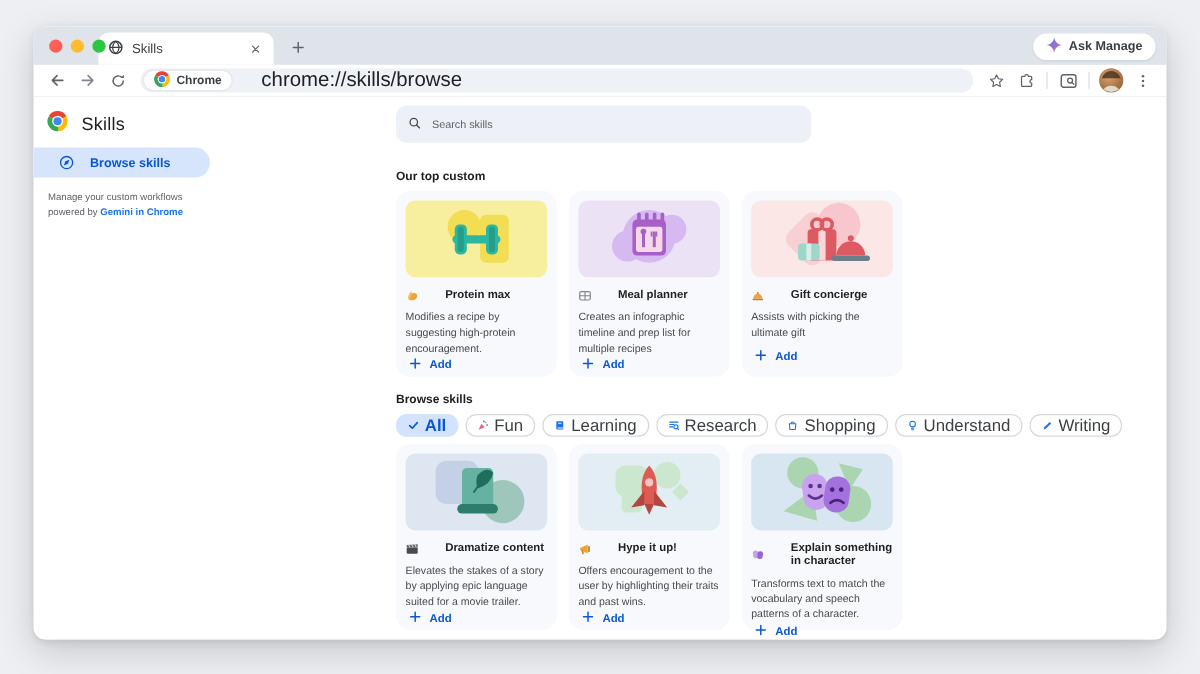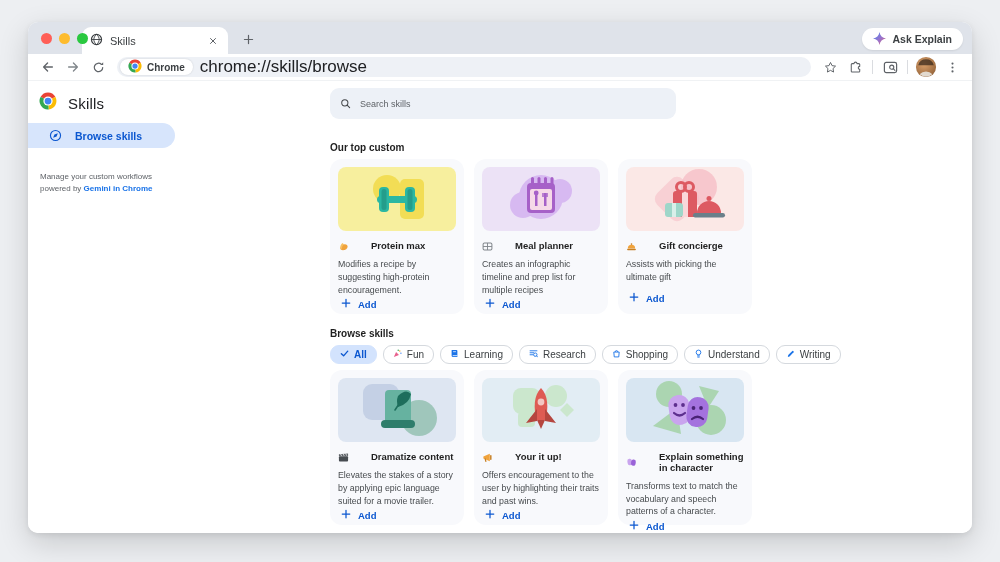--- a/index.html
+++ b/index.html
@@ -30,42 +30,42 @@
   .ask-gemini{
     position:absolute;right:9px;top:6px;height:22px;background:#fff;border-radius:12px;
     display:flex;align-items:center;gap:6px;padding:0 11px;font-size:10.5px;font-weight:600;color:#3c4043;
     box-shadow:0 1px 2px rgba(0,0,0,.08);
   }
   
   .toolbar{height:26px;background:#fff;display:flex;align-items:center;padding:0 9px;gap:3px;flex:none;border-bottom:1px solid #f0f2f4;}
   .nav-ic{width:22px;height:22px;display:grid;place-items:center;border-radius:50%;flex:none;}
   .urlbar{
     flex:1;height:20px;background:#eef1f6;border-radius:11px;display:flex;align-items:center;
-    gap:7px;padding:0 3px 0 3px;margin:0 5px;min-width:0;
+    gap:25px;padding:0 3px 0 3px;margin:0 5px;min-width:0;
   }
   .chrome-badge{
     height:16px;background:#fff;border-radius:9px;display:flex;align-items:center;gap:5px;
     padding:0 8px;font-size:10px;font-weight:700;color:#3c4043;box-shadow:0 0 2px rgba(0,0,0,.15);flex:none;
   }
   .url-text{font-size:17px;color:#202124;white-space:nowrap;overflow:hidden;}
   .tdiv{width:1px;height:14px;background:#dadce0;margin:0 3px;flex:none;}
   .avatar-btn{width:24px;height:24px;display:grid;place-items:center;flex:none;}
   
   .content{flex:1;display:flex;background:#fff;overflow:hidden;}
   .sidebar{width:300px;flex:none;box-sizing:border-box;}
   .app-header{display:flex;align-items:center;gap:11px;padding:10px 0 0 11px;height:24px;}
   .app-title{font-size:15px;font-weight:500;color:#202124;letter-spacing:.2px;}
   .nav-item{
     height:25px;width:126px;display:flex;align-items:center;gap:13px;padding-left:21px;
     border-radius:0 14px 14px 0;font-size:10.5px;color:#1f1f1f;margin-top:8px;cursor:pointer;
   }
   .nav-item .nic{display:grid;place-items:center;color:#454746;}
   .nav-item.selected{background:#d7e5fc;color:#0b57d0;font-weight:600;}
   .nav-item.selected .nic{color:#0b57d0;}
-  .side-note{margin:23px 0 0 12px;width:120px;font-size:8px;line-height:1.55;color:#5f6368;}
+  .side-note{margin:11px 0 0 12px;width:120px;font-size:8px;line-height:1.55;color:#5f6368;}
   .side-note a{color:#1a73e8;text-decoration:none;font-weight:600;}
   .main{flex:1;padding-left:2px;overflow:hidden;}
   .searchbar{
     width:346px;height:31px;background:#edf1f7;border-radius:9px;display:flex;align-items:center;
     gap:7px;padding:0 10px;box-sizing:border-box;margin-top:7px;
   }
   .searchbar input{
     border:none;outline:none;background:transparent;font-size:9px;color:#202124;flex:1;
     font-family:"Liberation Sans","DejaVu Sans",sans-serif;
   }
@@ -84,22 +84,22 @@
   .tic{display:grid;place-items:center;flex:none;}
   .ttl{font-size:9.5px;font-weight:700;color:#1f1f1f;line-height:1.15;}
   .desc{font-size:8.8px;color:#474b4e;line-height:1.45;margin-top:6px;}
   .addb{
     margin-top:auto;align-self:flex-start;display:flex;align-items:center;gap:7px;border:none;background:none;
     color:#0b57d0;font-size:9.5px;font-weight:700;padding:2px 3px;cursor:pointer;
     font-family:"Liberation Sans","DejaVu Sans",sans-serif;
   }
   .chips{display:flex;gap:6px;margin-top:6px;}
   .chip{
-    height:17px;border:1px solid #d5d9de;background:#fff;border-radius:9px;display:flex;align-items:center;
-    gap:5px;padding:0 9px;font-size:10px;color:#3c4043;cursor:pointer;white-space:nowrap;
+    height:17px;border:1px solid #d5d9de;background:#fff;border-radius:9px;display:flex;align-items:flex-start;
+    gap:5px;padding:0 9px;font-size:14px;color:#3c4043;cursor:pointer;white-space:nowrap;
   }
   .chip-sel{background:#d3e3fd;border-color:#d3e3fd;color:#0b57d0;font-weight:700;}
   .partial-row{display:flex;gap:10px;margin-top:10px;}
   .pcard{width:134px;height:60px;background:#f8f9fc;border-radius:12px 12px 0 0;padding:8px 8px 0;box-sizing:border-box;}
   .pill-ill{height:52px;border-radius:8px;overflow:hidden;}
   .pill-ill svg{display:block;width:100%;height:100%;}
 </style>
 </head>
 <body>
 
@@ -132,21 +132,21 @@
       <span><svg viewBox="0 0 16 16" width="13" height="13">
             <defs>
               <linearGradient id="gg" x1="0" y1="0" x2="1" y2="1">
                 <stop offset="0" stop-color="#4285f4"></stop>
                 <stop offset=".55" stop-color="#9b72cb"></stop>
                 <stop offset="1" stop-color="#d96570"></stop>
               </linearGradient>
             </defs>
             <path d="M8 0c.6 4.4 3.6 7.4 8 8-4.4.6-7.4 3.6-8 8-.6-4.4-3.6-7.4-8-8 4.4-.6 7.4-3.6 8-8z" fill="url(#gg)"></path>
           </svg></span>
-      <span>Ask Explain</span>
+      <span>Ask Manage</span>
     </div>
   </div>
 
   <div class="toolbar">
     <span class="nav-ic">
         <svg viewBox="0 0 16 16" width="14" height="14">
           <path d="M13 8H3.5M7.5 3.5 3 8l4.5 4.5" stroke="#5f6368" stroke-width="1.5" fill="none" stroke-linecap="round" stroke-linejoin="round"></path>
         </svg>
       </span>
     <span class="nav-ic">
@@ -455,21 +455,21 @@
               </svg>
             </div>
             <div class="trow">
               <span class="tic">
                 <svg viewBox="0 0 12 12" width="11" height="11">
                   <path d="M1.5 5 8.5 1.8v8.4L1.5 7z" fill="#f0a33c"></path>
                   <rect x="8.8" y="3.2" width="1.6" height="5.6" rx=".8" fill="#c77f22"></rect>
                   <path d="M3.5 7.4 4.2 10.2" stroke="#c77f22" stroke-width="1.4" stroke-linecap="round"></path>
                 </svg>
               </span>
-              <span class="ttl">Your it up!</span>
+              <span class="ttl">Hype it up!</span>
             </div>
             <div class="desc">Offers encouragement to the user by highlighting their traits and past wins.</div>
             <button class="addb">
               <span class="pic"><svg viewBox="0 0 12 12" width="10" height="10">
                   <path d="M6 1.5v9M1.5 6h9" stroke="#0b57d0" stroke-width="1.5" stroke-linecap="round"></path>
                 </svg></span>
               <span>Add</span>
             </button>
           </div>
           <div class="card">

